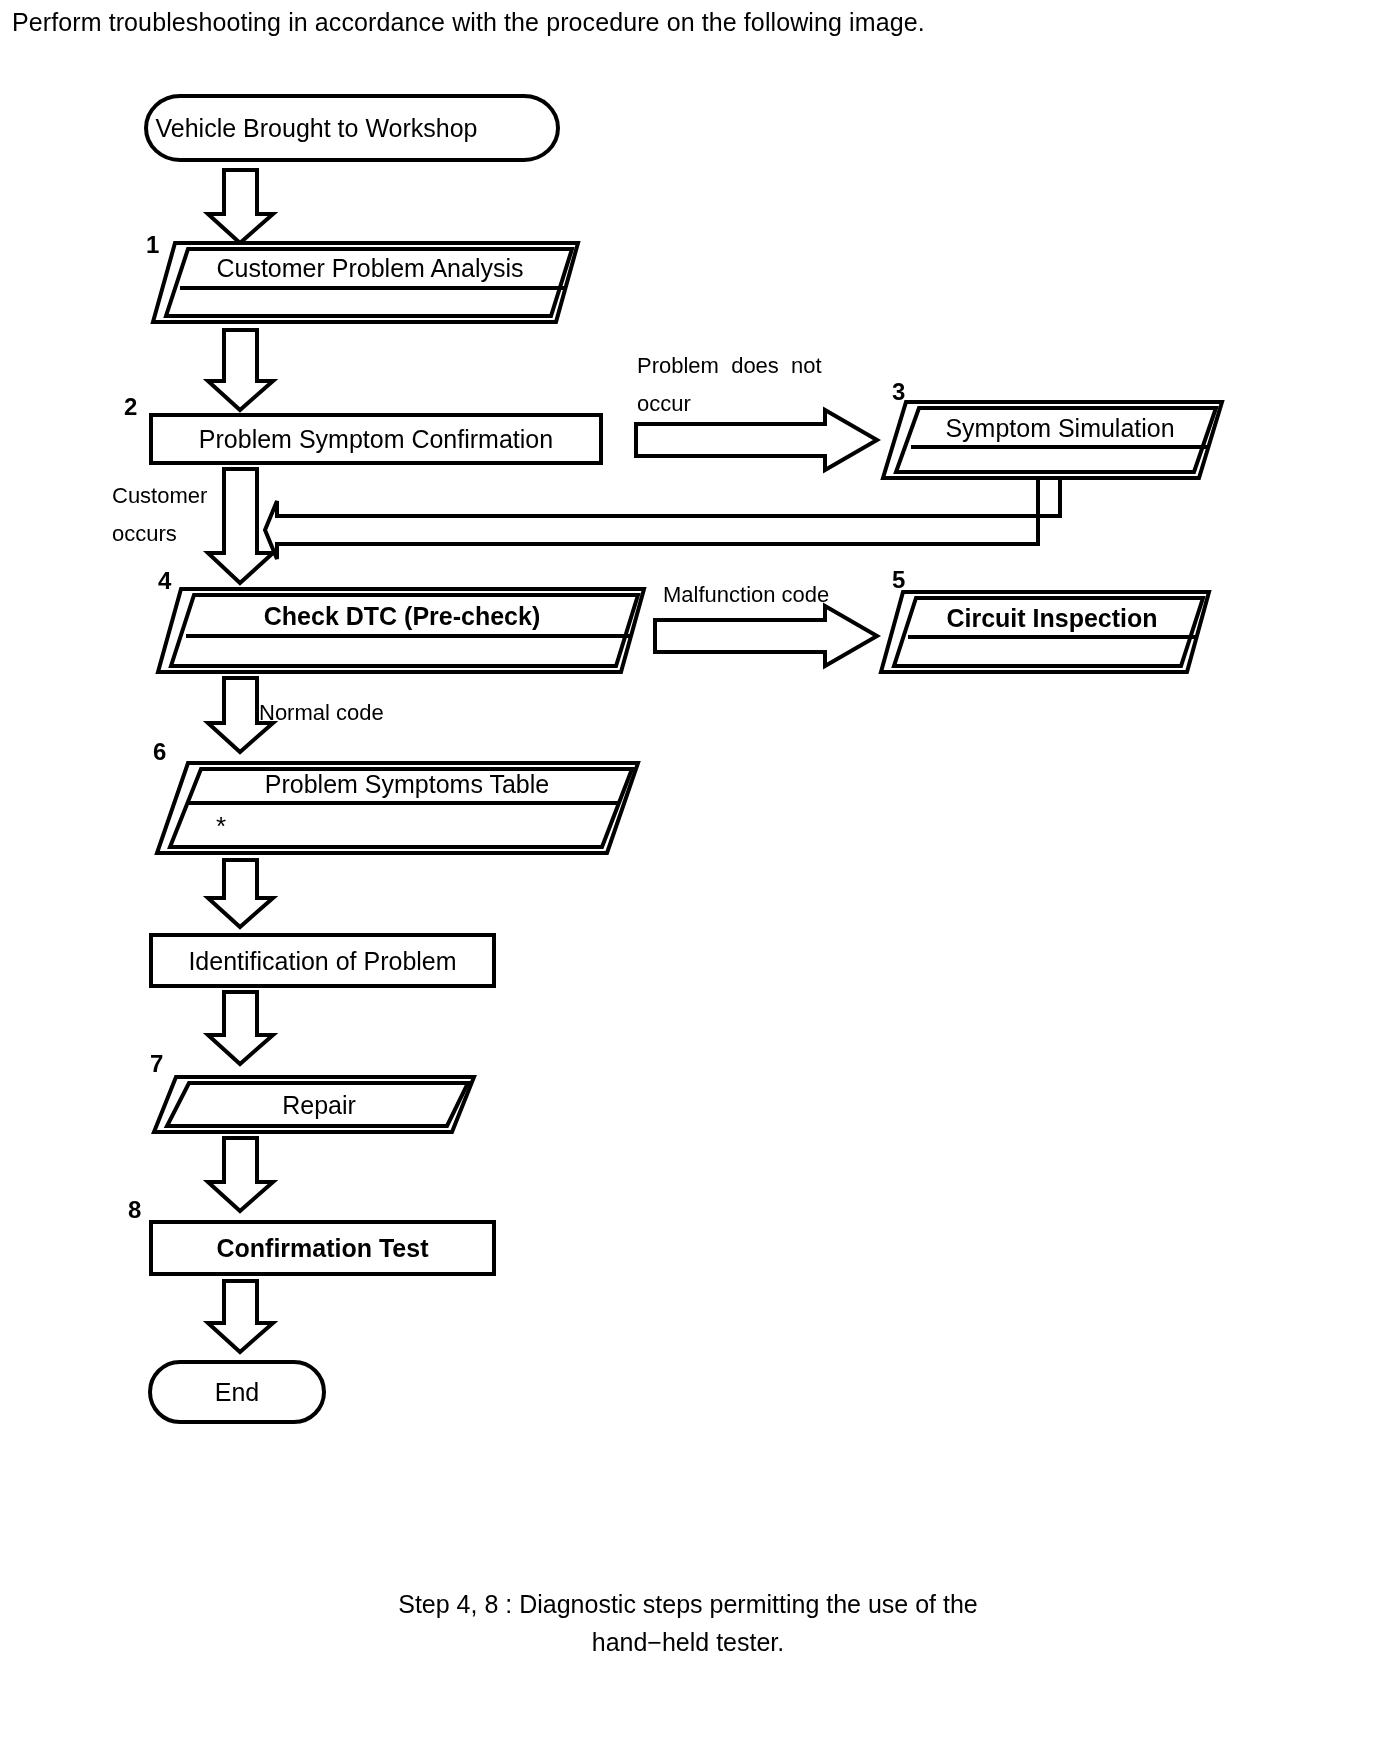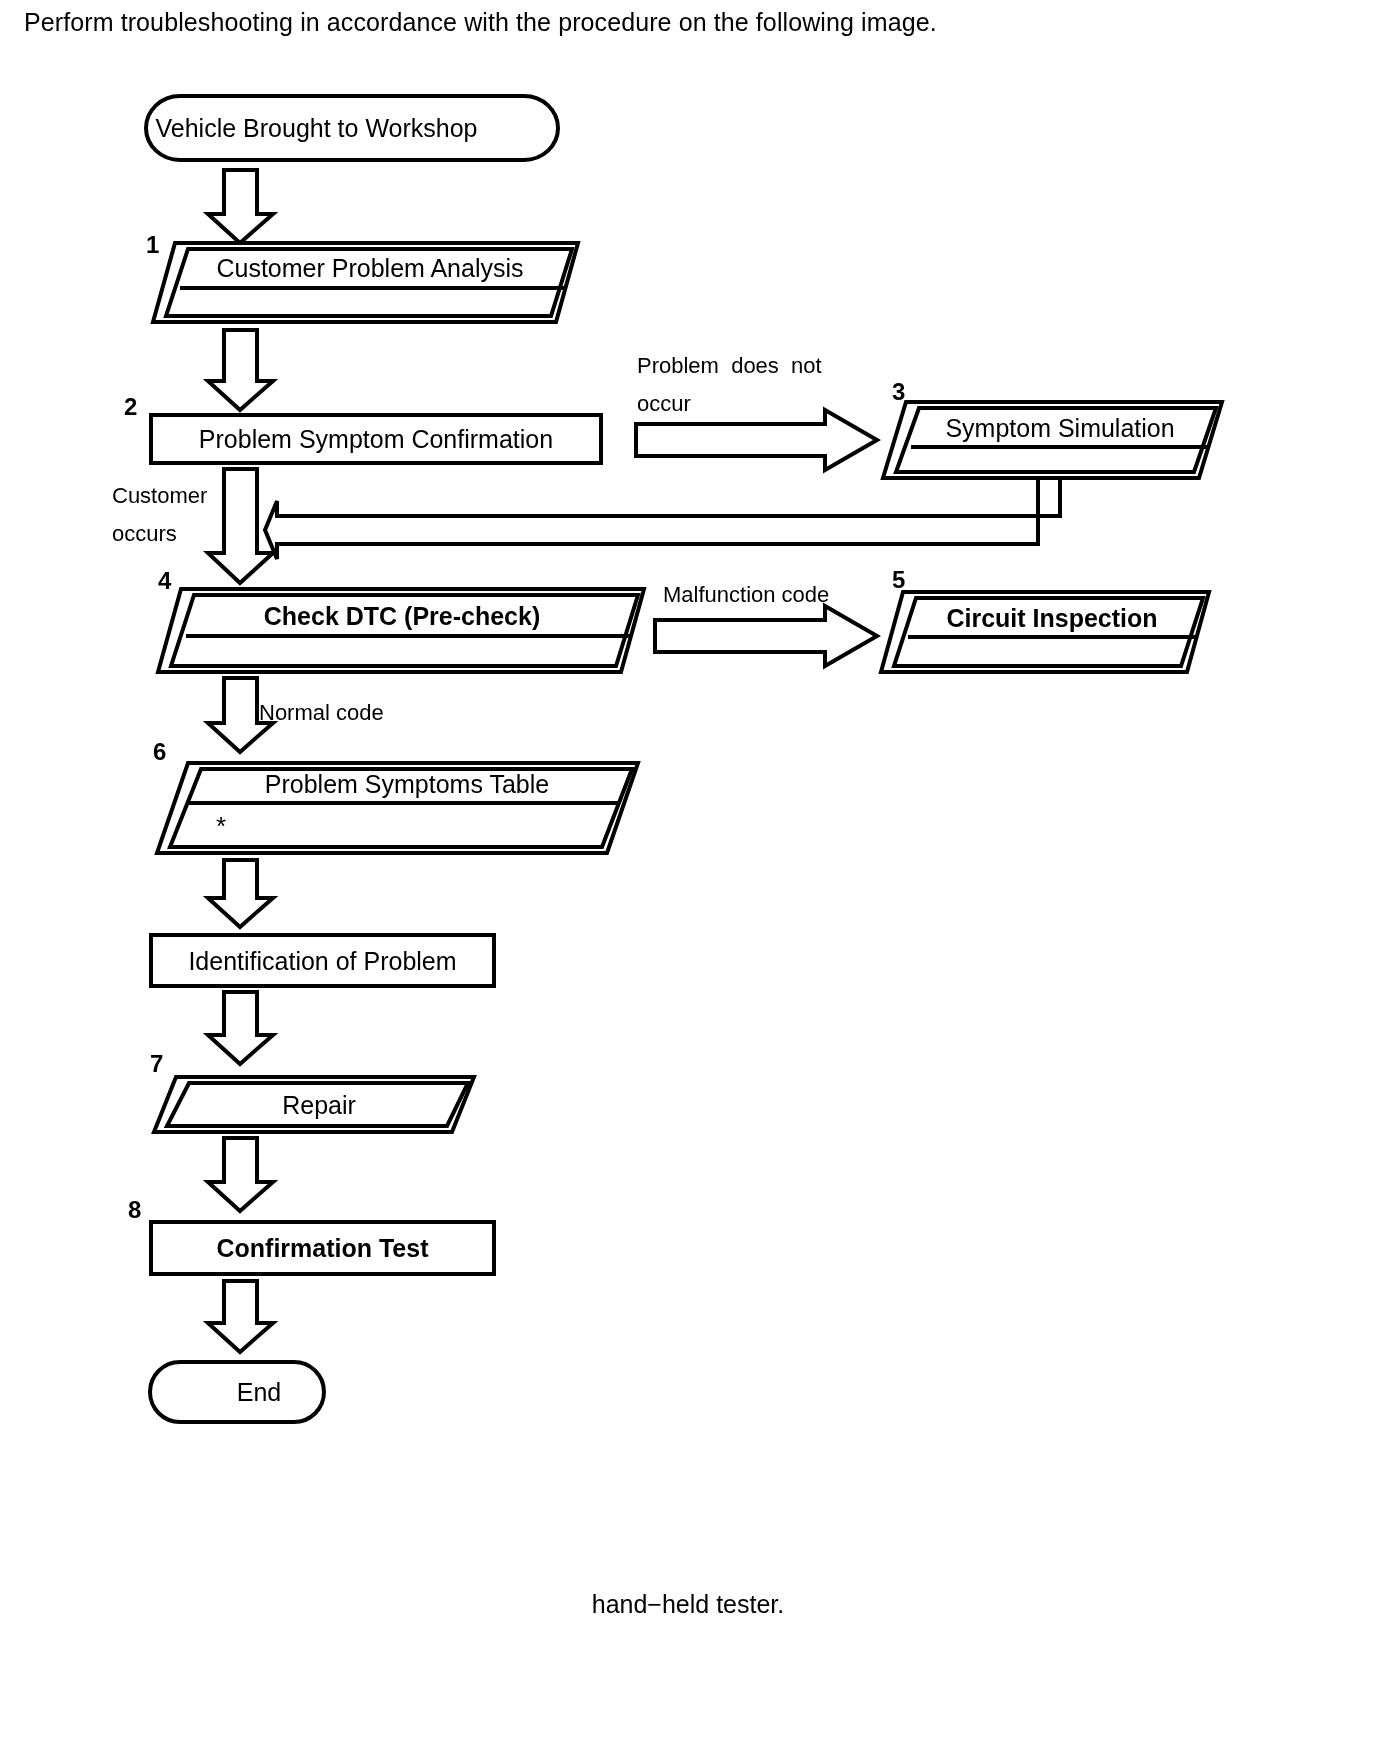--- a/index.html
+++ b/index.html
@@ -3,21 +3,21 @@
 <meta charset="utf-8">
 <style>
   html,body{margin:0;padding:0;background:#fff;}
   body{
     width:1376px;height:1744px;position:relative;
     font-family:"Liberation Sans","DejaVu Sans",sans-serif;
     color:#000;overflow:hidden;
   }
   .intro{
     position:absolute;left:12px;top:6px;width:1340px;
-    font-size:25px;line-height:32px;letter-spacing:.1px;margin-left:12px;
+    font-size:25px;line-height:32px;letter-spacing:.1px;
   }
   #flow{position:absolute;left:0;top:0;width:1376px;height:1744px;}
   .lbl{position:absolute;font-size:22px;line-height:28px;white-space:pre;}
   .num{position:absolute;font-size:24px;font-weight:bold;line-height:24px;}
   .nodetext{
     position:absolute;display:flex;align-items:center;justify-content:center;
     font-size:25px;line-height:28px;white-space:nowrap;pointer-events:none;
   }
   .nodetext.bold{font-weight:bold;text-align:right;}
   .nodetext.left{justify-content:flex-start;}
@@ -116,27 +116,28 @@
 <div class="nodetext" style="left:195px;top:765px;width:424px;height:38px;">Problem Symptoms Table</div>
 
 <div class="nodetext left" style="left:216px;top:806px;width:100px;height:40px;font-size:26px;">*</div>
 
 <div class="nodetext" style="left:151px;top:935px;width:343px;height:51px;">Identification of Problem</div>
 
 <div class="nodetext" style="left:176px;top:1077px;width:286px;height:55px;">Repair</div>
 
 <div class="nodetext" style="left:151px;top:1222px;width:343px;height:52px;font-weight:bold;">Confirmation Test</div>
 
-<div class="nodetext" style="left:150px;top:1362px;width:174px;height:60px;padding-left:22px;">End</div>
+<div class="nodetext" style="left:150px;top:1362px;width:174px;height:60px;">End</div>
 
 <div class="lbl" style="left:637px;top:352px;">Problem  does  not</div>
 <div class="lbl" style="left:637px;top:390px;">occur</div>
 
 <div class="lbl" style="left:112px;top:482px;">Customer</div>
 <div class="lbl" style="left:112px;top:520px;">occurs</div>
 
 <div class="lbl" style="left:663px;top:581px;">Malfunction code</div>
 
 <div class="lbl" style="left:259px;top:699px;">Normal code</div>
 
 <div class="footer">
+  <div>Step 4, 8 : Diagnostic steps permitting the use of the</div>
   <div>hand−held tester.</div>
 </div>
 
 </body></html>

